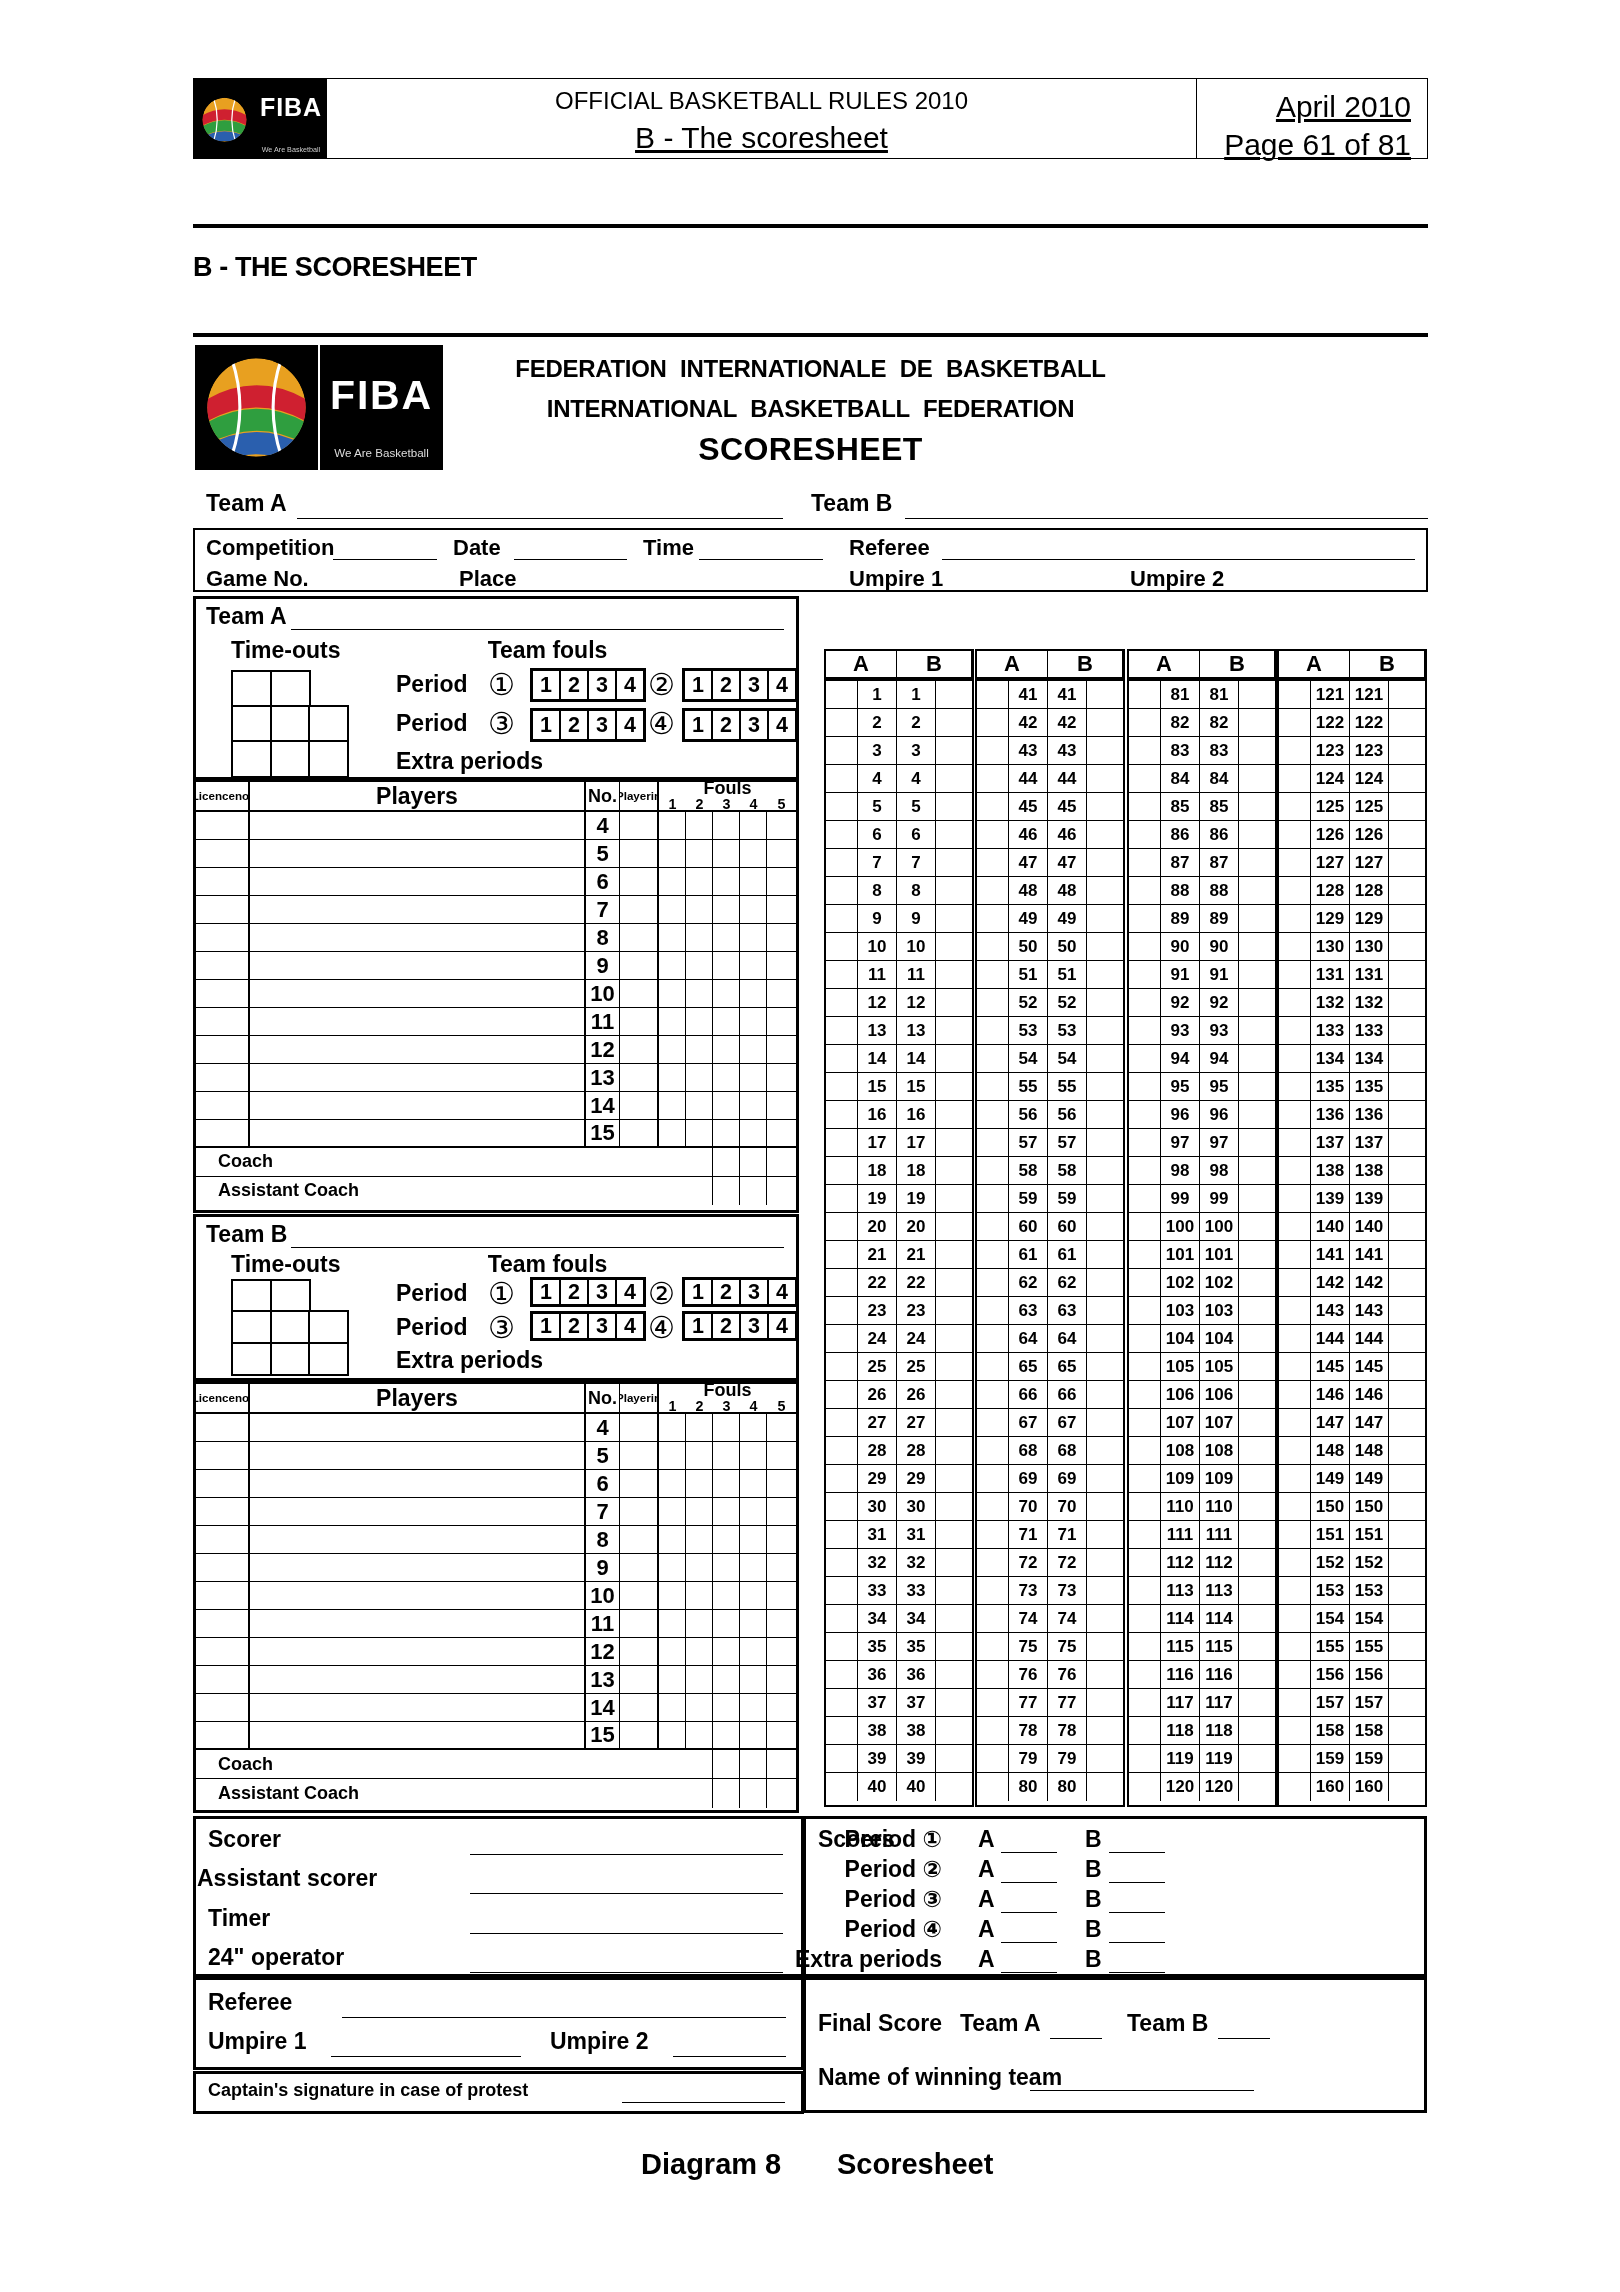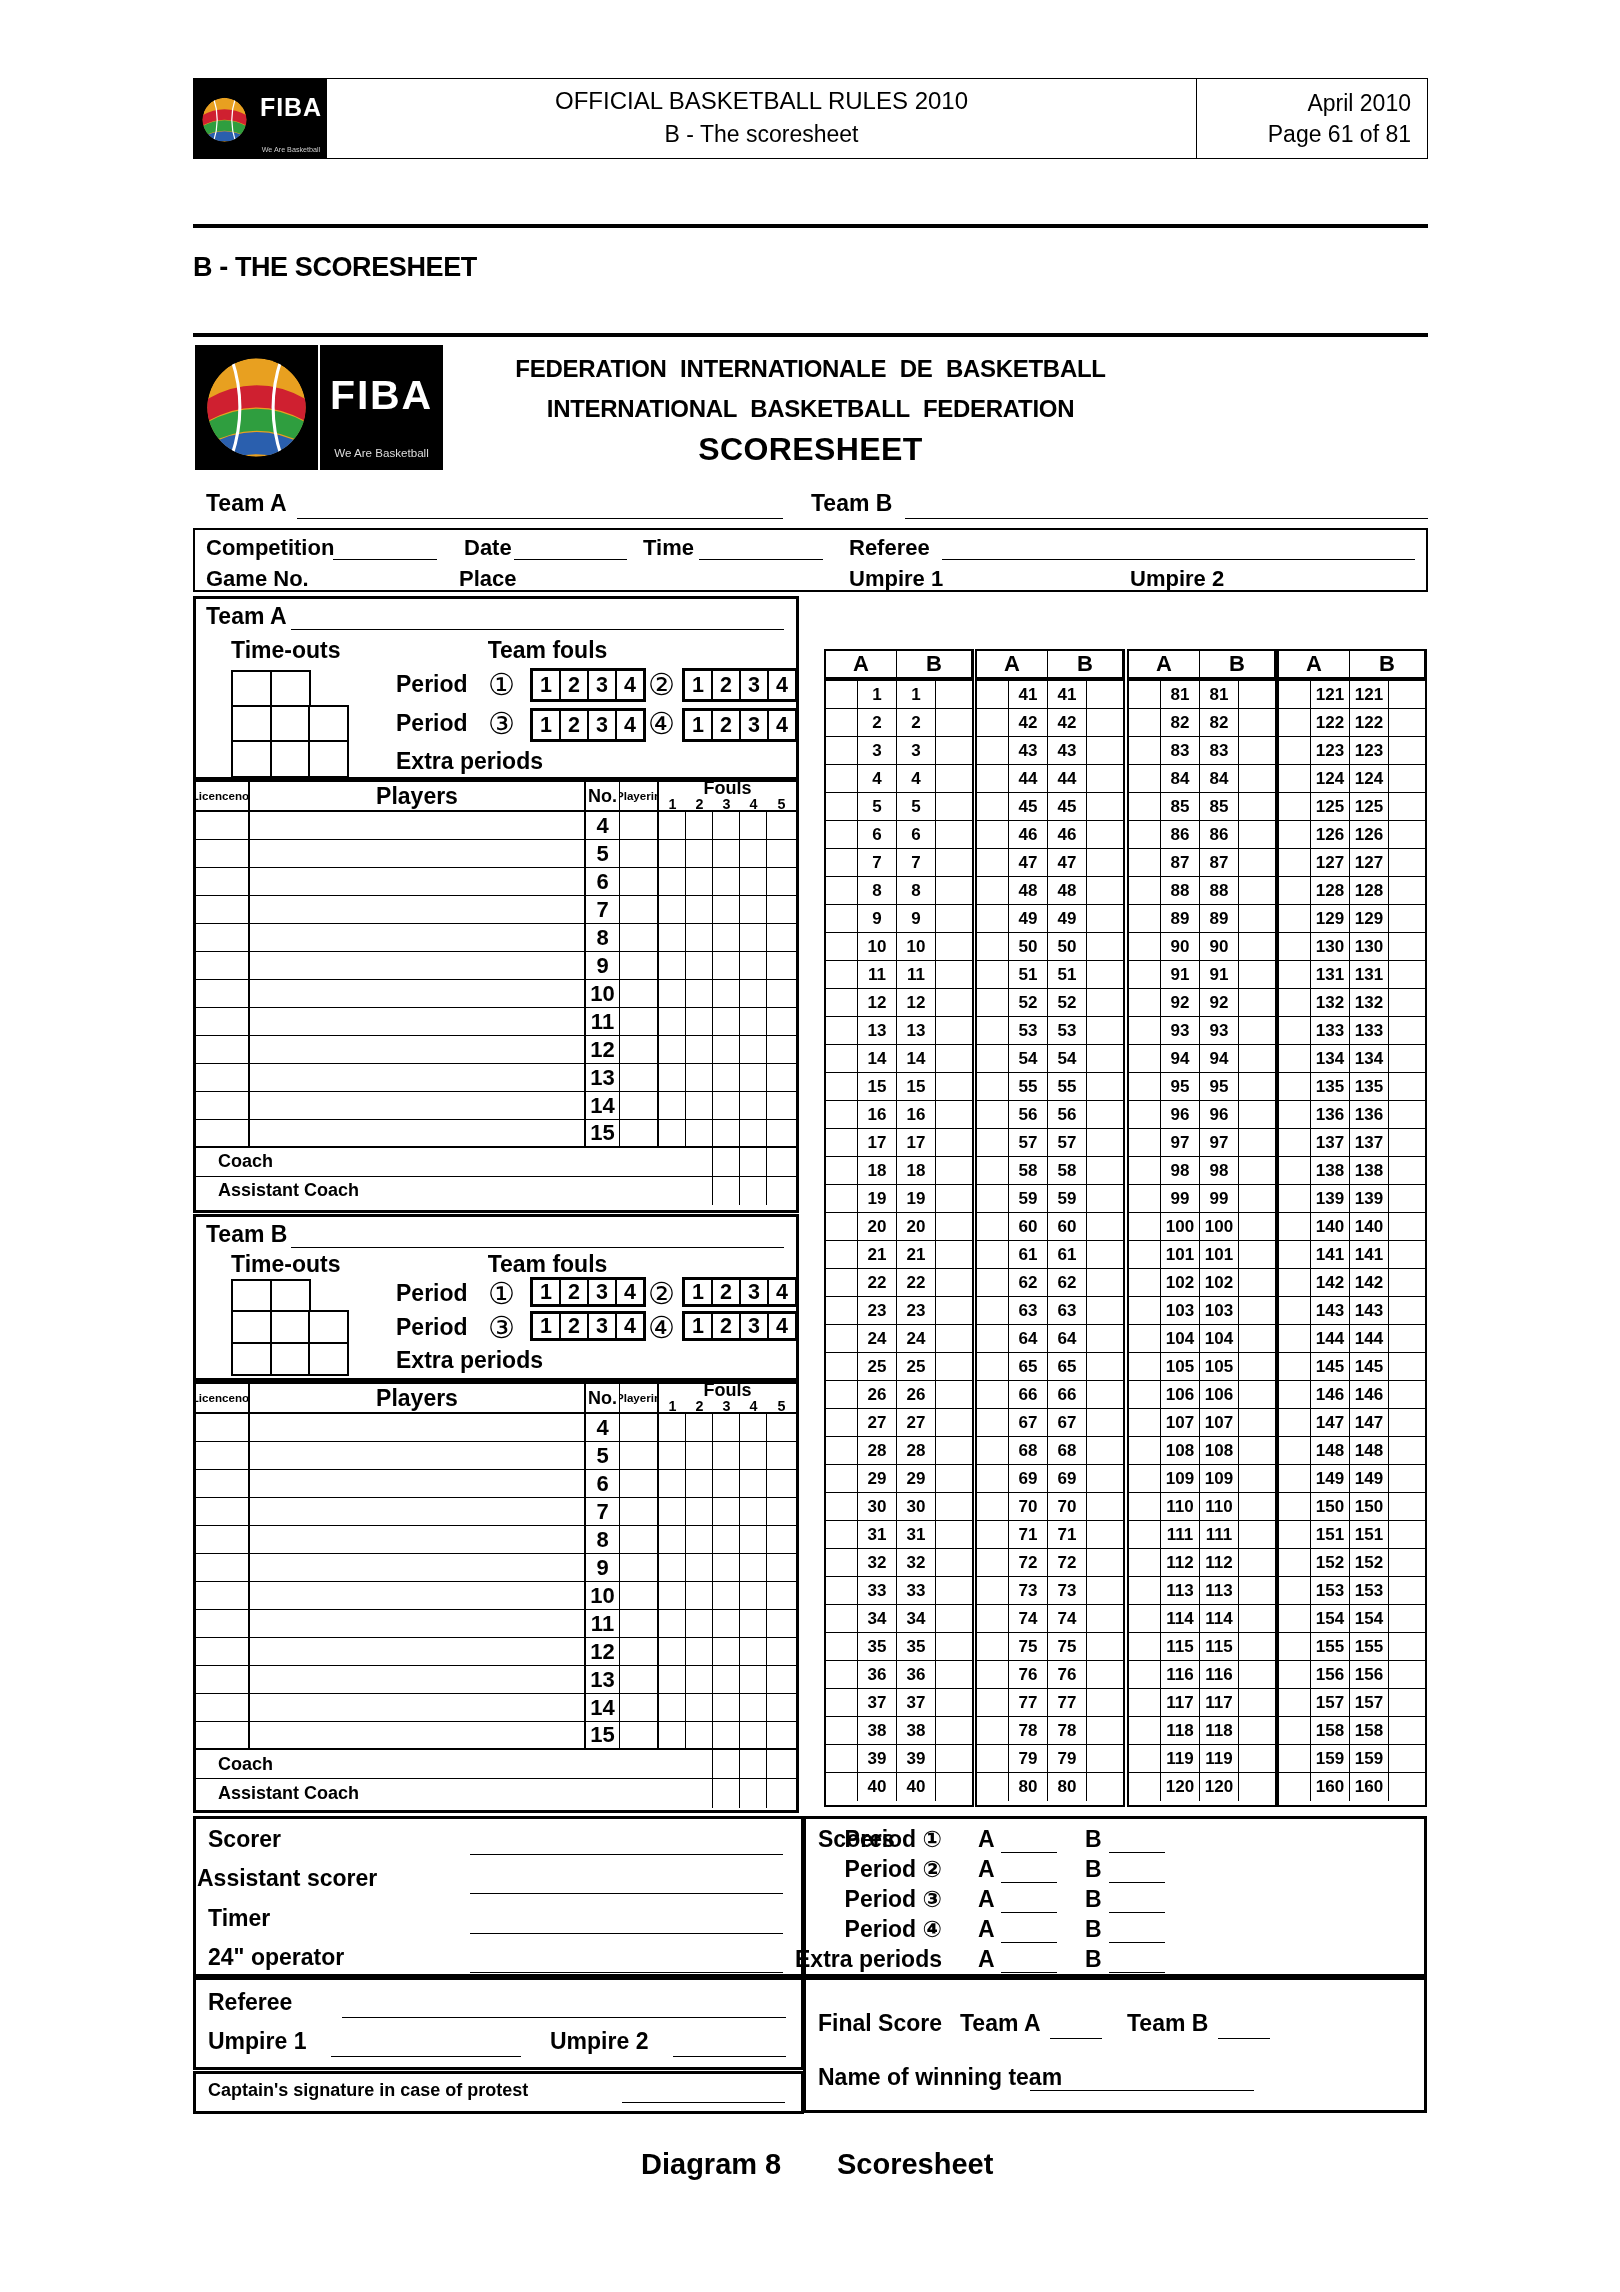--- a/index.html
+++ b/index.html
@@ -1,21 +1,21 @@
 <!DOCTYPE html>
 <html style="font-size:14.3px"><head>
 <meta charset="utf-8">
 <style>
   html,body{margin:0;padding:0;background:#fff;}
   .page{position:relative;width:1620px;height:2293px;background:#ffffff;
         font-family:"Liberation Sans","DejaVu Sans",sans-serif;color:#000;overflow:hidden;}
   .t{position:absolute;white-space:nowrap;line-height:1.1;}
   .b{font-weight:bold;}
   .f13{font-size:11.6px;}.f16{font-size:14.3px;}.f20{font-size:18px;}
-  .f24{font-size:22px;}.f25{font-size:23px;}.f26{font-size:23px;}.f27{font-size:24px;}
+  .f24{font-size:22px;}.f25{font-size:30px;text-decoration:underline;}.f26{font-size:23px;}.f27{font-size:24px;}
   .f30{font-size:27px;}.f32{font-size:29px;}.f36{font-size:32px;}
   .ctr{text-align:center;}
   .tr{text-align:right;}
   .ws{word-spacing:7.2px;letter-spacing:-0.3px;}
   .ln{position:absolute;border-bottom:1.8px solid #000;}
   .bx{position:absolute;border:3.6px solid #000;box-sizing:border-box;background:#fff;}
   .bx3{position:absolute;border:2.7px solid #000;box-sizing:border-box;background:#fff;}
   .rule{position:absolute;left:193px;width:1235px;height:3.6px;background:#000;}
 
   
@@ -138,21 +138,21 @@
   <div class="t f36 b ctr" style="left:193px;top:432px;width:1235px;letter-spacing:0.4px;">SCORESHEET</div>
 
   <div class="t f26 b" style="left:206px;top:491px;">Team A</div>
   <div class="ln" style="left:297px;top:491px;width:486px;height:27px;"></div>
   <div class="t f26 b" style="left:811px;top:491px;">Team B</div>
   <div class="ln" style="left:905px;top:491px;width:523px;height:27px;"></div>
 
   <div class="bx3" style="left:193px;top:528px;width:1235px;height:64px;"></div>
   <div class="t f24 b" style="left:206px;top:536px;">Competition</div>
   <div class="ln" style="left:333px;top:536px;width:104px;height:23px;"></div>
-  <div class="t f24 b" style="left:464px;top:536px;">Date</div>
+  <div class="t f24 b" style="left:453px;top:536px;">Date</div>
   <div class="ln" style="left:514px;top:536px;width:113px;height:23px;"></div>
   <div class="t f24 b" style="left:643px;top:536px;">Time</div>
   <div class="ln" style="left:699px;top:536px;width:124px;height:23px;"></div>
   <div class="t f24 b" style="left:849px;top:536px;">Referee</div>
   <div class="ln" style="left:942px;top:536px;width:473px;height:23px;"></div>
   <div class="t f24 b" style="left:206px;top:567px;">Game No.</div>
   <div class="ln" style="left:346px;top:567px;width:91px;height:23px;"></div>
   <div class="t f24 b" style="left:459px;top:567px;">Place</div>
   <div class="ln" style="left:518px;top:567px;width:304px;height:23px;"></div>
   <div class="t f24 b" style="left:849px;top:567px;">Umpire 1</div>

